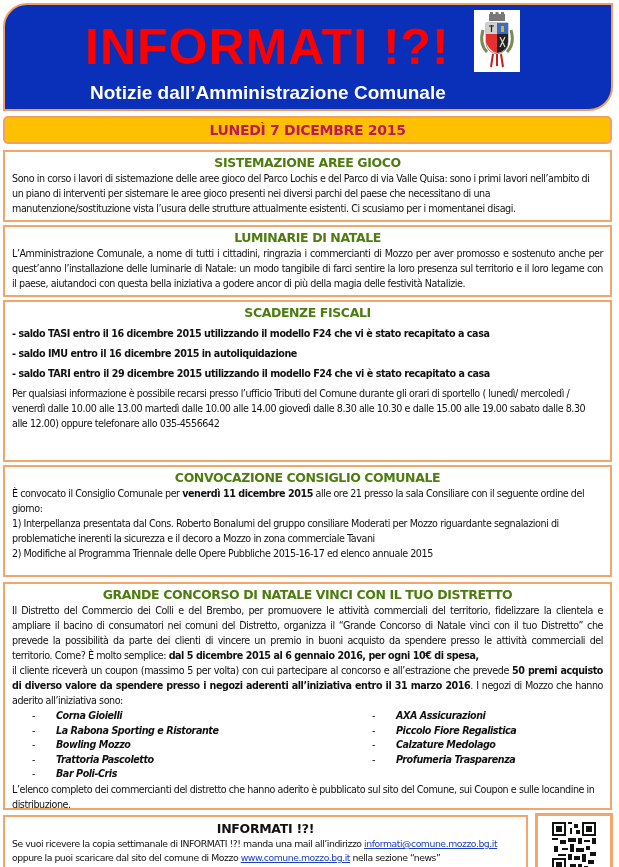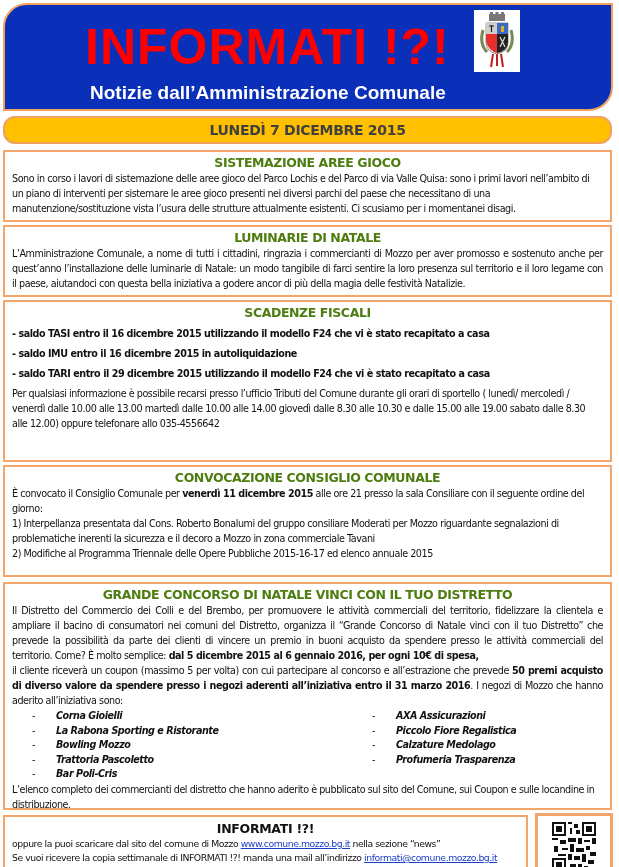--- a/index.html
+++ b/index.html
@@ -21,22 +21,22 @@
     position: absolute; left: 85px; top: 77px; color: #ffffff; font-weight: bold;
     font-size: 19px; line-height: 22px; font-family: "Liberation Sans", sans-serif;
   }
   .crest {
     position: absolute; left: 469px; top: 5px; width: 46px; height: 62px; background: #fff;
     display: flex; align-items: center; justify-content: center;
   }
 
   .datebar {
     position: absolute; left: 3px; top: 116px; width: 609px; height: 28px;
-    background: #ffc000; border: 2px solid #f0a060; border-radius: 12px;
-    color: #404040; font-weight: bold; font-size: 14px; text-align: center; line-height: 24px;
+    background: #ffc000; border: 2px solid #f0a060; border-radius: 5px;
+    color: #be185d; font-weight: bold; font-size: 14px; text-align: center; line-height: 24px;
     font-family: "DejaVu Sans", sans-serif; letter-spacing: -0.3px;
   }
 
   .box {
     position: absolute; left: 3px; width: 609px; border: 2px solid #f4a66a;
     padding: 3px 7px 4px 7px; font-size: 9.6px; line-height: 15px; color: #111;
     font-family: "DejaVu Sans", sans-serif; letter-spacing: -0.45px;
   }
   .box h2 {
     text-align: center; font-size: 12.5px; font-weight: bold; line-height: 16px; margin-bottom: 0px;
@@ -163,22 +163,22 @@
           <span class="dash">-</span>
           <span>Profumeria Trasparenza</span>
         </div>
     </div>
   </div>
   <p>L’elenco completo dei commercianti del distretto che hanno aderito è pubblicato sul sito del Comune, sui Coupon e sulle locandine  in distribuzione.</p>
 </div>
 
 <div class="footer">
   <h2>INFORMATI !?!</h2>
+  <p><span>Se vuoi ricevere la copia settimanale di INFORMATI !?! manda una mail all’indirizzo </span><a>informati@comune.mozzo.bg.it</a></p>
   <p><span>oppure la puoi scaricare dal sito del comune di Mozzo </span><a>www.comune.mozzo.bg.it</a><span> nella sezione “news”</span></p>
-  <p><span>Se vuoi ricevere la copia settimanale di INFORMATI !?! manda una mail all’indirizzo </span><a>informati@comune.mozzo.bg.it</a></p>
 </div>
 
 <div class="qrbox">
   <svg width="44" height="50" viewBox="0 0 22 25" shape-rendering="crispEdges">
     <rect width="22" height="25" fill="#fff"></rect>
     <g fill="#111">
       <rect x="0" y="0" width="7" height="7"></rect>
         <rect x="1" y="1" width="5" height="5" fill="#fff"></rect>
         <rect x="2" y="2" width="3" height="3"></rect>
       <rect x="15" y="0" width="7" height="7"></rect>

